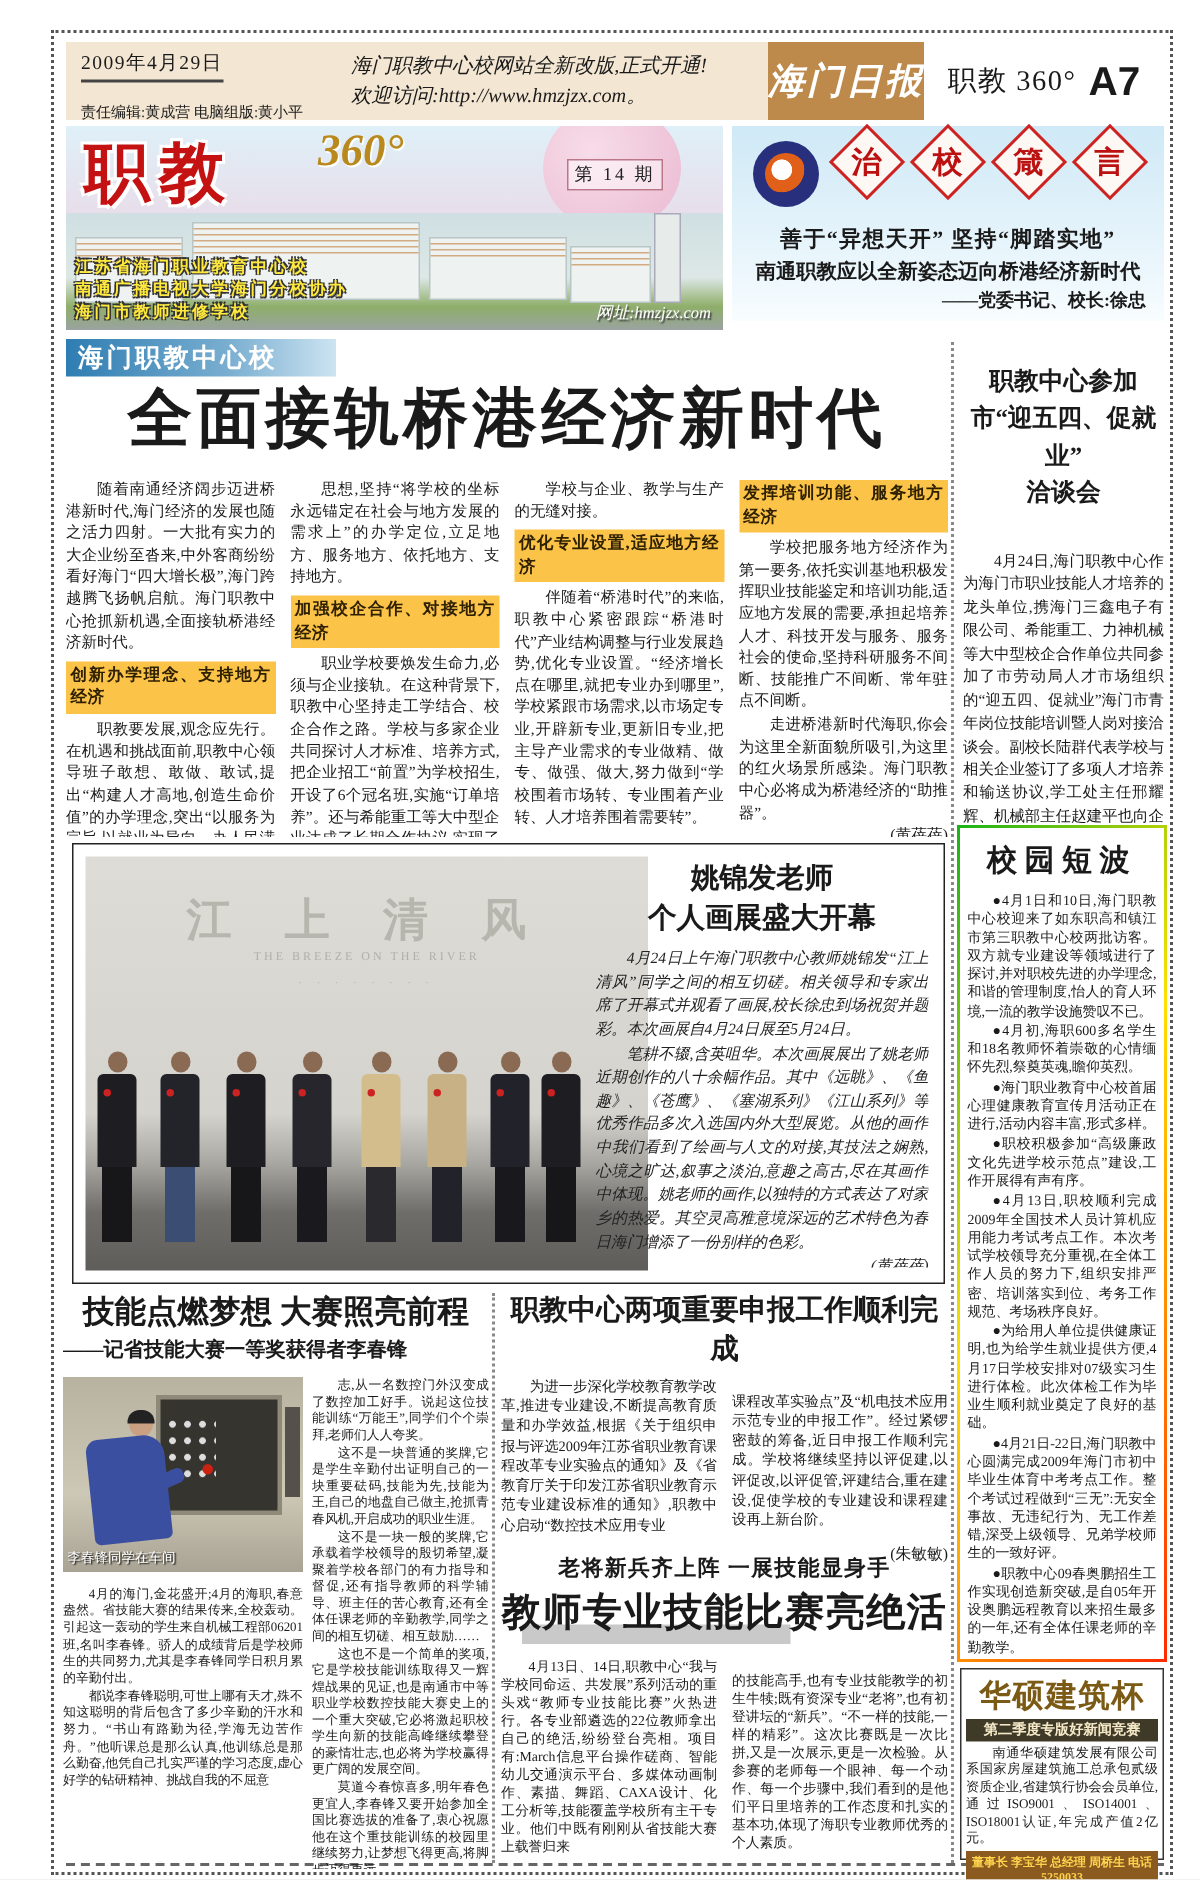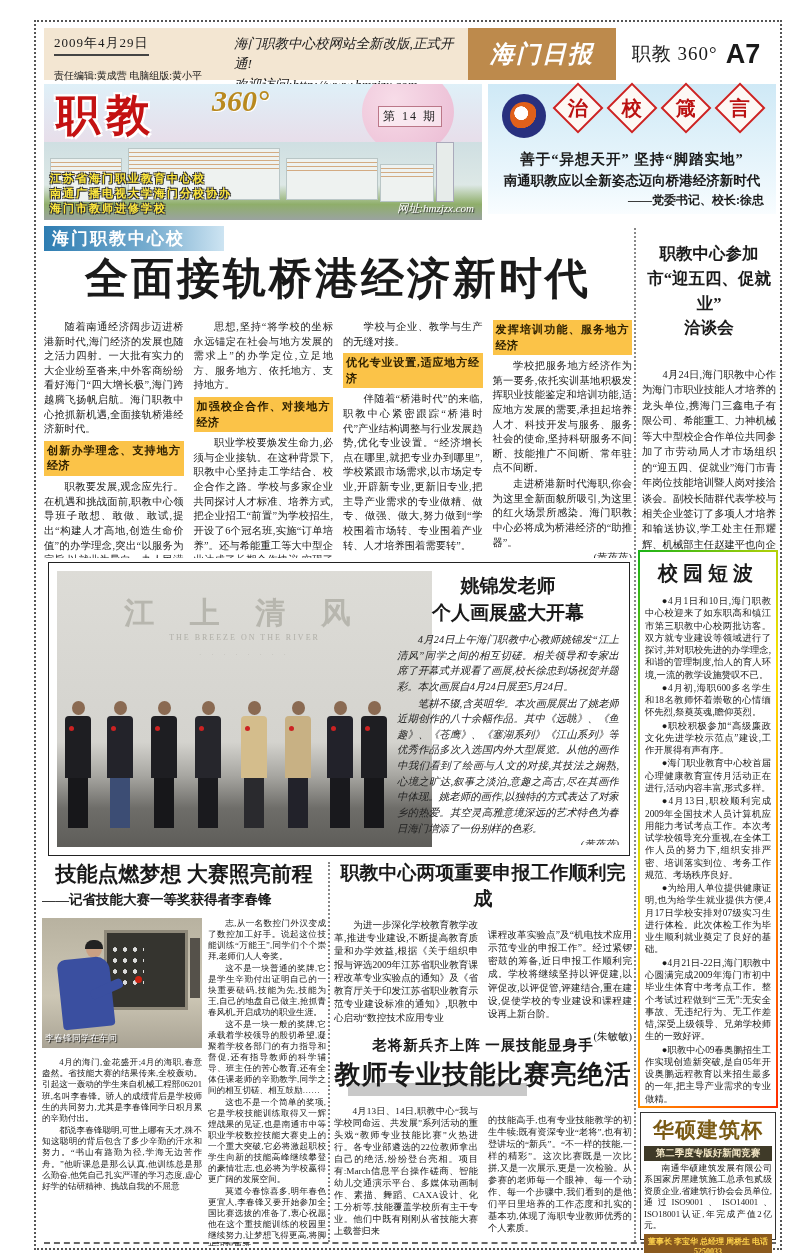--- a/index.html
+++ b/index.html
@@ -8,21 +8,21 @@
   .frame{position:absolute;left:34px;top:20px;width:744px;height:1226px;border:2px dotted #555;pointer-events:none;}
   .abs{position:absolute;}
   .just{text-align:justify;}
   .ind p, p.ind{text-indent:2em;margin:0 0 1px 0;}
   
   .header{left:44px;top:28px;width:732px;height:52px;background:#f3e6d2;display:flex;align-items:stretch;}
   .h-left{width:180px;padding:5px 0 0 10px;}
   .h-date{font-size:13px;letter-spacing:1px;border-bottom:2px solid #444;display:inline-block;padding-bottom:2px;}
   .h-eds{font-size:10px;margin-top:13px;}
   .h-mid{flex:1;font-size:13.5px;font-style:italic;padding-top:6px;line-height:1.5;}
-  .brand{width:148px;background:#bd8a4c;color:#fff;display:flex;align-items:center;justify-content:center;
+  .brand{width:104px;background:#bd8a4c;color:#fff;display:flex;align-items:center;justify-content:center;
          font-size:24px;font-weight:bold;font-style:italic;letter-spacing:2px;}
   .pageno{width:160px;background:#fff;display:flex;align-items:center;justify-content:center;gap:8px;}
   .sec-name{font-size:19px;letter-spacing:1px;}
   .pg{font-size:27px;font-weight:bold;font-family:"Liberation Sans","DejaVu Sans",sans-serif;}
   
   .banner{left:44px;top:84px;width:438px;height:136px;background:linear-gradient(180deg,#dff0f8 0%,#ead9e6 55%,#cfe0da 100%);overflow:hidden;}
   .balloon{position:absolute;right:28px;top:-14px;width:92px;height:84px;border-radius:50%;
            background:radial-gradient(circle at 35% 35%,#f7dce8,#eab9d2);}
   .issue{position:absolute;right:40px;top:22px;font-size:12px;letter-spacing:2px;color:#222;border:1px solid #b78;padding:1px 4px;background:rgba(255,255,255,.5);}
   .t-cn{position:absolute;left:12px;top:2px;font-size:44px;font-weight:bold;color:#c41212;letter-spacing:6px;
@@ -300,26 +300,26 @@
         <div class="byline">(黄蓓蓓)</div>
       </div>
     </div>
   </div>
 
   <div class="abs campus-wrap">
     <div class="campus">
       <h3>校园短波</h3>
       <div class="it">●4月1日和10日,海门职教中心校迎来了如东职高和镇江市第三职教中心校两批访客。双方就专业建设等领域进行了探讨,并对职校先进的办学理念,和谐的管理制度,怡人的育人环境,一流的教学设施赞叹不已。</div>
       <div class="it">●4月初,海职600多名学生和18名教师怀着崇敬的心情缅怀先烈,祭奠英魂,瞻仰英烈。</div>
+      <div class="it">●海门职业教育中心校首届心理健康教育宣传月活动正在进行,活动内容丰富,形式多样。</div>
       <div class="it">●职校积极参加“高级廉政文化先进学校示范点”建设,工作开展得有声有序。</div>
-      <div class="it">●海门职业教育中心校首届心理健康教育宣传月活动正在进行,活动内容丰富,形式多样。</div>
       <div class="it">●4月13日,职校顺利完成2009年全国技术人员计算机应用能力考试考点工作。本次考试学校领导充分重视,在全体工作人员的努力下,组织安排严密、培训落实到位、考务工作规范、考场秩序良好。</div>
       <div class="it">●为给用人单位提供健康证明,也为给学生就业提供方便,4月17日学校安排对07级实习生进行体检。此次体检工作为毕业生顺利就业奠定了良好的基础。</div>
       <div class="it">●4月21日-22日,海门职教中心圆满完成2009年海门市初中毕业生体育中考考点工作。整个考试过程做到“三无”:无安全事故、无违纪行为、无工作差错,深受上级领导、兄弟学校师生的一致好评。</div>
-      <div class="it">●职教中心09春奥鹏招生工作实现创造新突破,是自05年开设奥鹏远程教育以来招生最多的一年,把主导产业需求的专业做精。</div>
+      <div class="it">●职教中心09春奥鹏招生工作实现创造新突破,是自05年开设奥鹏远程教育以来招生最多的一年,还有全体任课老师的辛勤教学。</div>
     </div>
   </div>
 
   <div class="abs ad">
     <h3>华硕建筑杯</h3>
     <div class="bar">第二季度专版好新闻竞赛</div>
     <div class="body">南通华硕建筑发展有限公司系国家房屋建筑施工总承包贰级资质企业,省建筑行协会会员单位,通过ISO9001、ISO14001、ISO18001认证,年完成产值2亿元。</div>
     <div class="foot">董事长 李宝华  总经理 周桥生  电话 5250033</div>
   </div>
 

